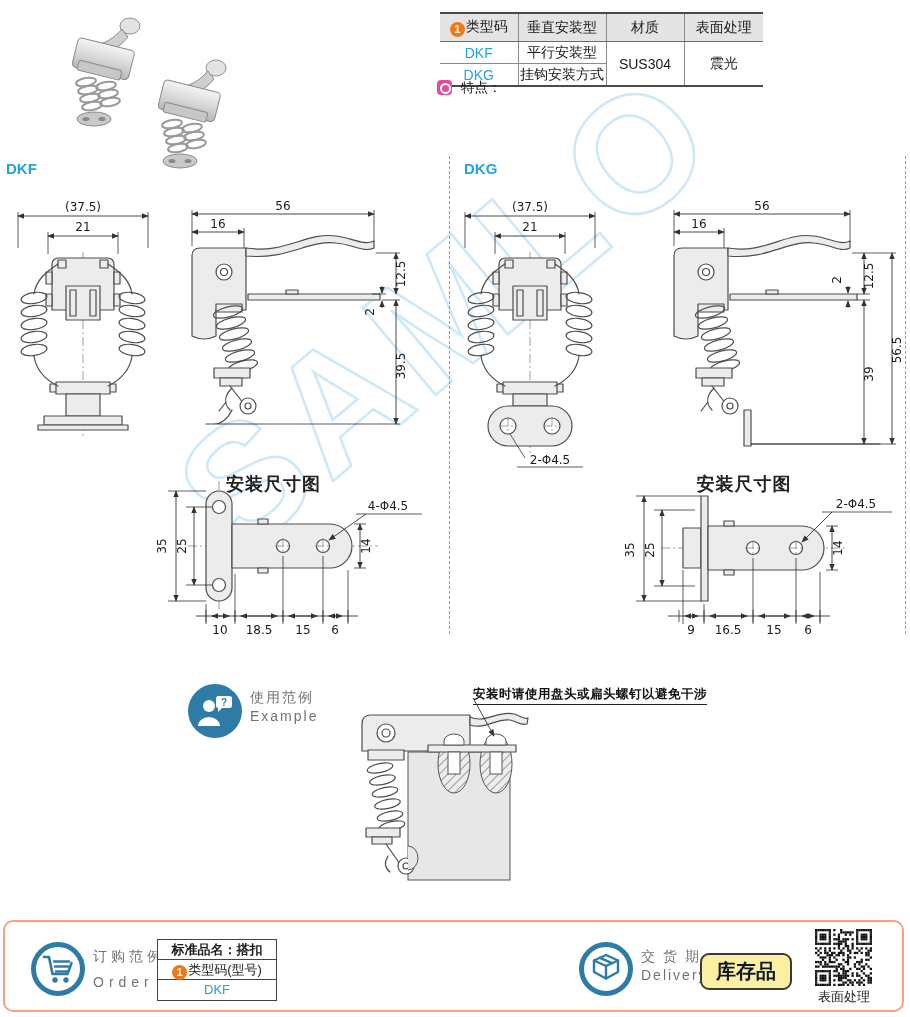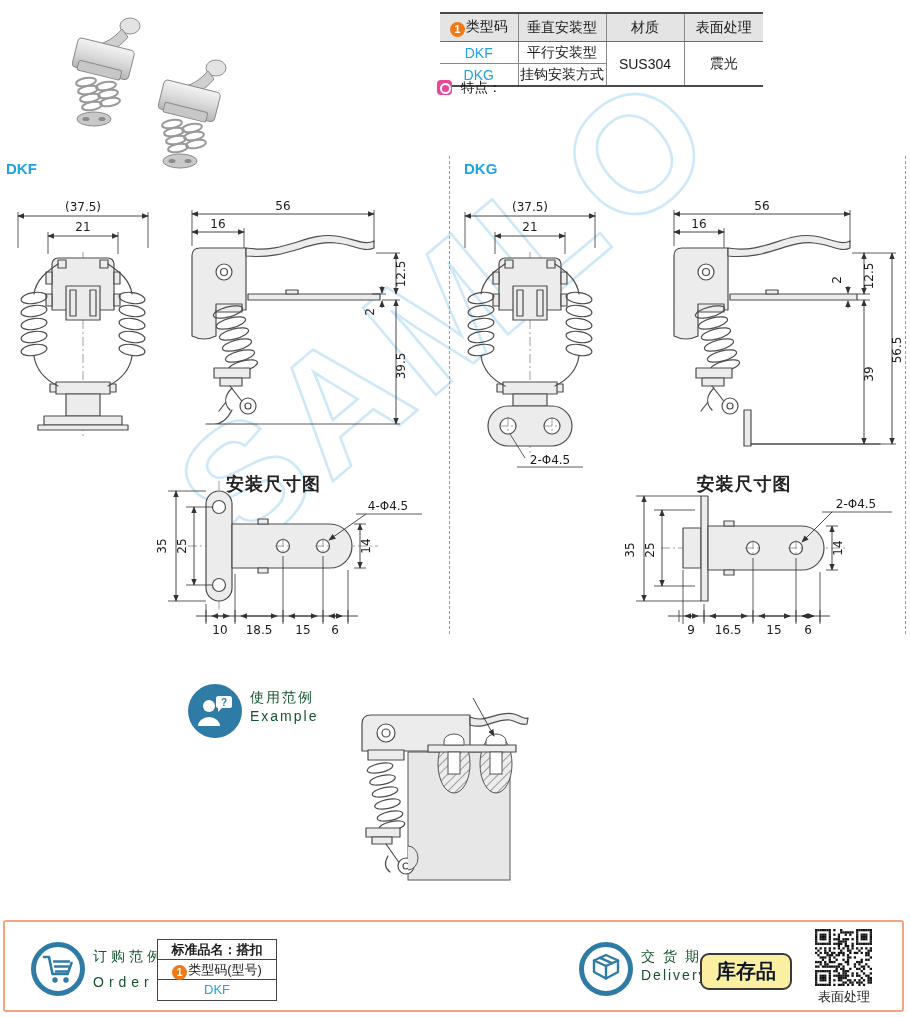--- a/index.html
+++ b/index.html
@@ -29,25 +29,25 @@
   .obadge{display:inline-block;width:15px;height:15px;border-radius:50%;background:#F07818;
           color:#fff;font-size:11px;font-weight:bold;line-height:15px;text-align:center;
           vertical-align:-2px;margin-right:1px;}
   
   .features{position:absolute;left:437px;top:79px;width:344px;font-size:13.5px;line-height:17px;color:#141414;}
   .feat-title{display:flex;align-items:center;gap:9px;}
   .pinkicon{display:inline-block;width:15px;height:15px;border-radius:4px;background:#E8489B;position:relative;}
   .pinkicon::after{content:"";position:absolute;left:3px;top:3px;width:7px;height:7px;border:2px solid #fff;border-radius:50%;}
   .sec-title{position:absolute;font-size:18px;font-weight:bold;letter-spacing:1px;color:#222;}
   
-  .gtxt{color:#14532d;font-size:14px;line-height:18px;}
+  .gtxt{color:#737373;font-size:14px;line-height:18px;}
   .note{position:absolute;font-size:12.5px;font-weight:600;color:#111;
         border-bottom:1.2px solid #222;padding-bottom:1px;letter-spacing:0.5px;}
   .bar{position:absolute;left:3px;top:920px;width:901px;height:92px;border:2.5px solid #F5A383;
-       border-radius:3px;box-sizing:border-box;}
+       border-radius:10px;box-sizing:border-box;}
   .ordtable{position:absolute;left:152px;top:17px;width:118px;border:1.5px solid #444;
             background:#fff;font-size:13px;text-align:center;}
   .ordtable .r{height:19px;line-height:19px;border-bottom:1px solid #444;}
   .ordtable .r:last-child{border-bottom:none;height:20px;line-height:20px;}
   .stockbadge{position:absolute;left:695px;top:31px;width:88px;height:33px;background:#FBF0A2;
               border:2px solid #3a3a3a;border-radius:9px;font-size:20px;font-weight:bold;
               color:#0f172a;text-align:center;line-height:33px;}
   .qrcap{position:absolute;left:798px;top:66px;width:82px;text-align:center;font-size:13px;color:#222;}
 </style>
 </head>
@@ -385,20 +385,21 @@
   <svg class="draw" style="left:186px;top:682px;" width="58" height="58" viewBox="0 0 58 58">
     <circle cx="29" cy="29" r="27" fill="#2E7CA6"></circle>
     <circle cx="23" cy="24" r="6" fill="#fff"></circle>
     <path d="M12,44 a11,9 0 0 1 22,0 z" fill="#fff"></path>
     <rect x="30" y="14" width="16" height="12" rx="2.5" fill="#fff"></rect>
     <polygon points="32,25 37,25 32,30" fill="#fff"></polygon>
     <text x="38" y="23.5" font-size="10" font-weight="bold" fill="#2E7CA6" text-anchor="middle" font-family="Liberation Sans, sans-serif">?</text>
   </svg>
   <div class="abs gtxt" style="left:250px;top:688px;letter-spacing:2px;">使用范例</div>
   <div class="abs gtxt" style="left:250px;top:707px;letter-spacing:2px;">Example</div>
+  <div class="note" style="left:473px;top:686px;">安装时请使用盘头或扁头螺钉以避免干涉</div>
 
   <svg class="draw" style="left:328px;top:698px;" width="225" height="195" viewBox="0 0 225 195">
     <defs>
       <marker id="m7" viewBox="0 0 10 10" refX="9" refY="5" markerWidth="8" markerHeight="8" orient="auto">
           <path d="M0,1 L10,5 L0,9 z" fill="#333"></path>
         </marker>
       <pattern id="hatch" width="6" height="6" patternTransform="rotate(45)" patternUnits="userSpaceOnUse">
         <rect width="6" height="6" fill="#ededed"></rect>
         <line x1="0" y1="0" x2="0" y2="6" stroke="#777" stroke-width="1.4"></line>
       </pattern>

